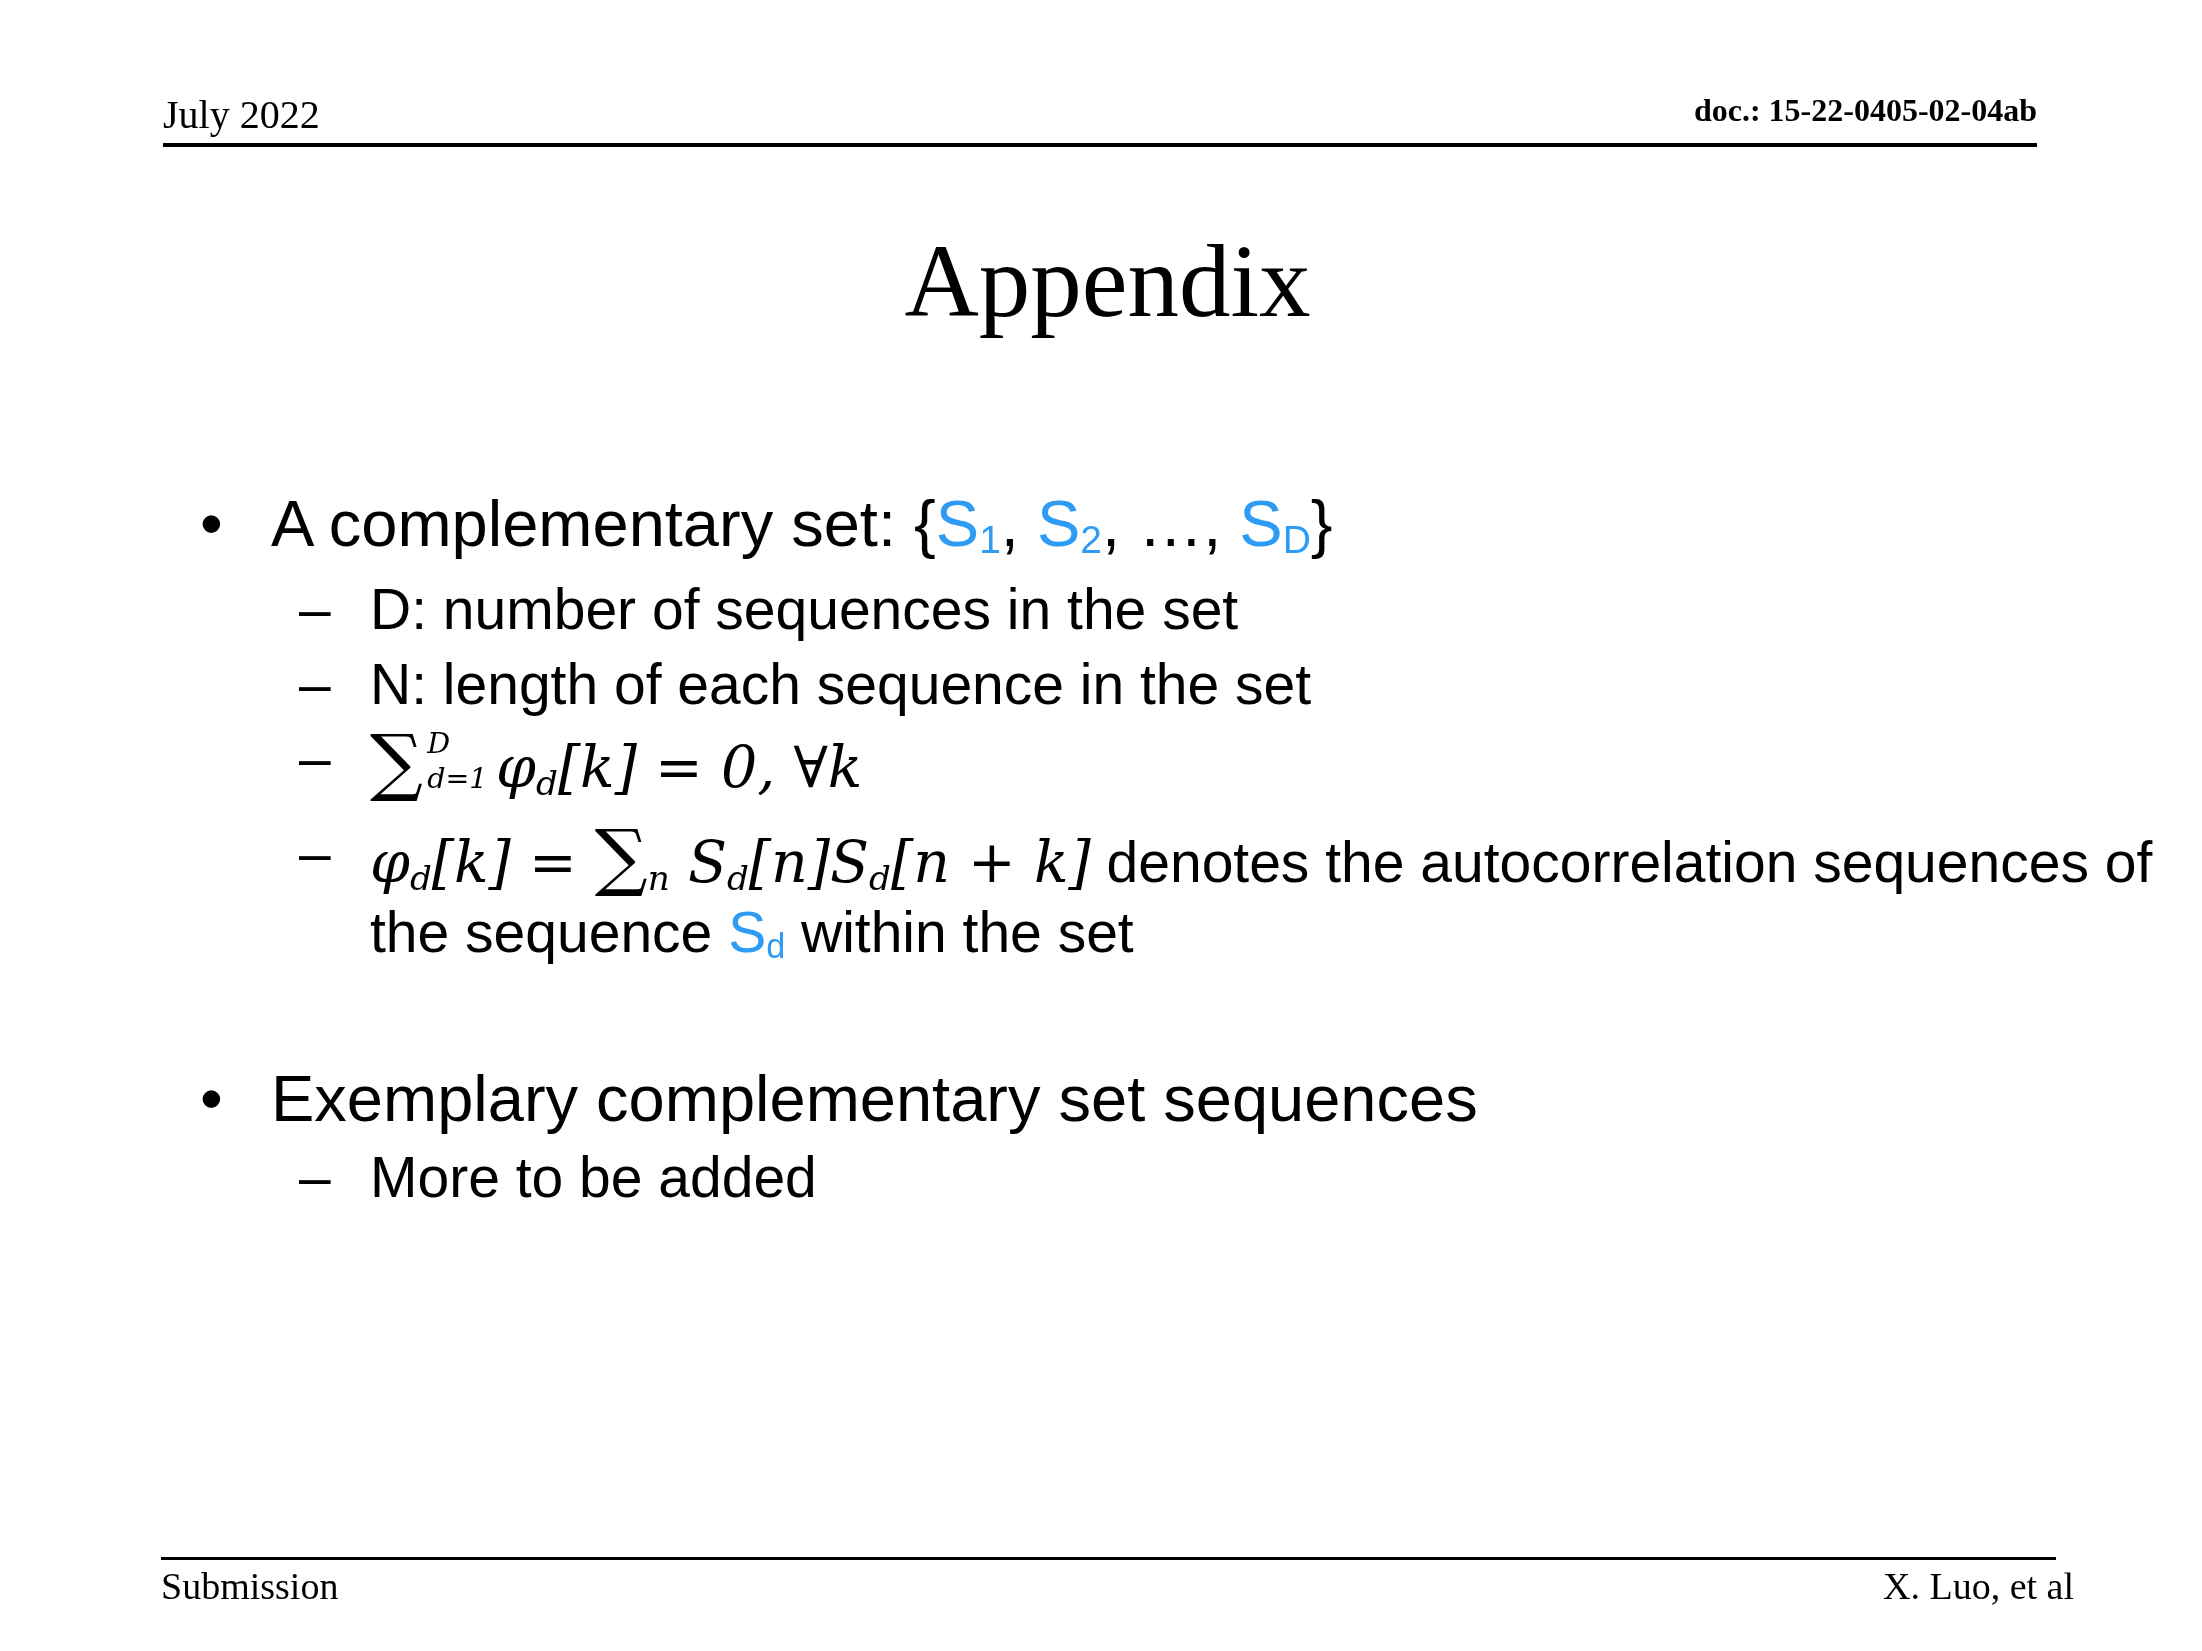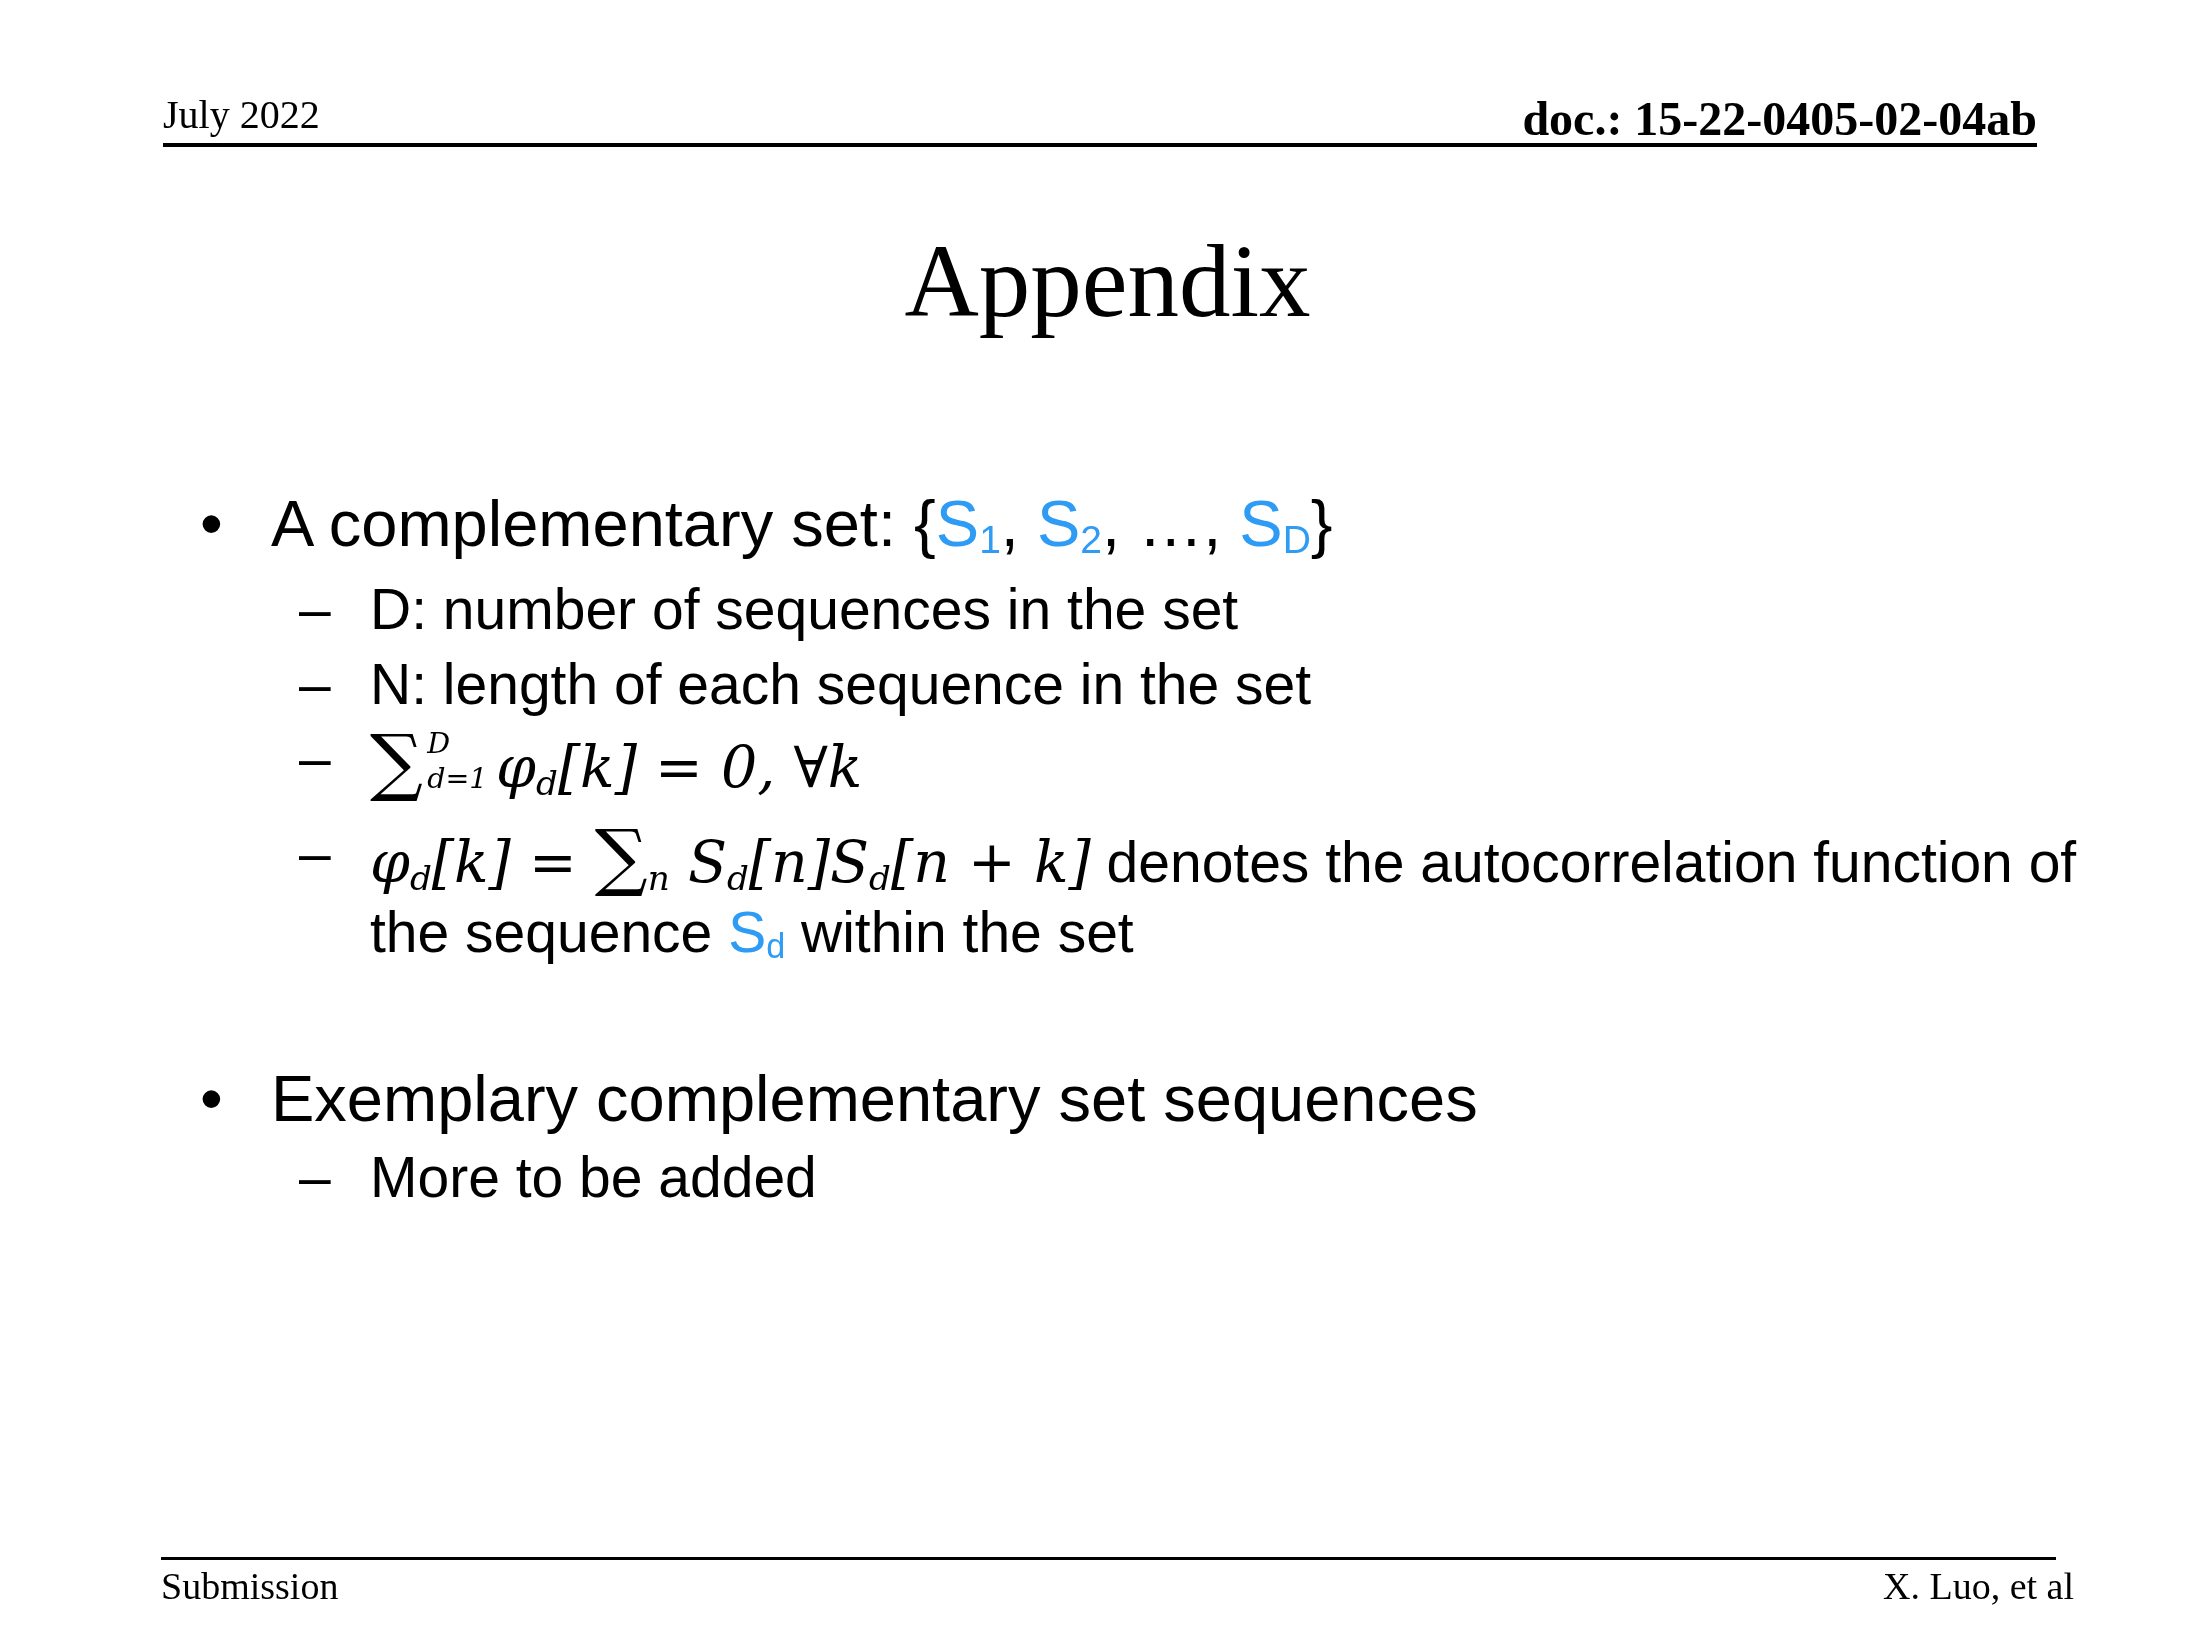--- a/index.html
+++ b/index.html
@@ -15,21 +15,21 @@
 
   
   .hdr-date {
     position: absolute; left: 163px; top: 93px;
     font-family: "Liberation Serif", serif;
     font-weight: normal; font-size: 40px; line-height: 1.1;
   }
   .hdr-doc {
     position: absolute; right: 166px; top: 93px;
     font-family: "Liberation Serif", serif;
-    font-weight: bold; font-size: 48px; line-height: 1.1;
+    font-weight: bold; font-size: 32px; line-height: 1.1;
   }
   .hdr-rule {
     position: absolute; left: 163px; top: 143px;
     width: 1874px; height: 4.3px; background: #000;
   }
 
   
   .title {
     position: absolute; left: 0; width: 100%; top: 225px;
     text-align: center;
@@ -109,21 +109,21 @@
     <span>N: length of each sequence in the set</span>
   </div>
 
   <div class="row l2" style="top:724px;">
     <span class="marker">–</span>
     <span class="math"><span class="bigsum"><span class="sumsym">∑</span><span class="lims"><span>D</span><span>d=1</span></span></span><span>φ</span><sub class="m">d</sub><span>[k] = 0, ∀k</span></span>
   </div>
 
   <div class="row l2" style="top:819px;">
     <span class="marker">–</span>
-    <span><span class="math"><span>φ</span><sub class="m">d</sub><span>[k] = </span><span class="sumsym">∑</span><sub class="m">n</sub><span> S</span><sub class="m">d</sub><span>[n]S</span><sub class="m">d</sub><span>[n + k]</span></span><span> denotes the autocorrelation function of</span></span>
+    <span><span class="math"><span>φ</span><sub class="m">d</sub><span>[k] = </span><span class="sumsym">∑</span><sub class="m">n</sub><span> S</span><sub class="m">d</sub><span>[n]S</span><sub class="m">d</sub><span>[n + k]</span></span><span> denotes the autocorrelation sequences of</span></span>
   </div>
 
   <div class="row cont" style="top:898px;">
     <span><span>the sequence </span><span class="accent"><span>S</span><sub class="s">d</sub></span><span> within the set</span></span>
   </div>
 
   <div class="row l1" style="top:1060px;">
     <span class="marker">•</span>
     <span>Exemplary complementary set sequences</span>
   </div>

